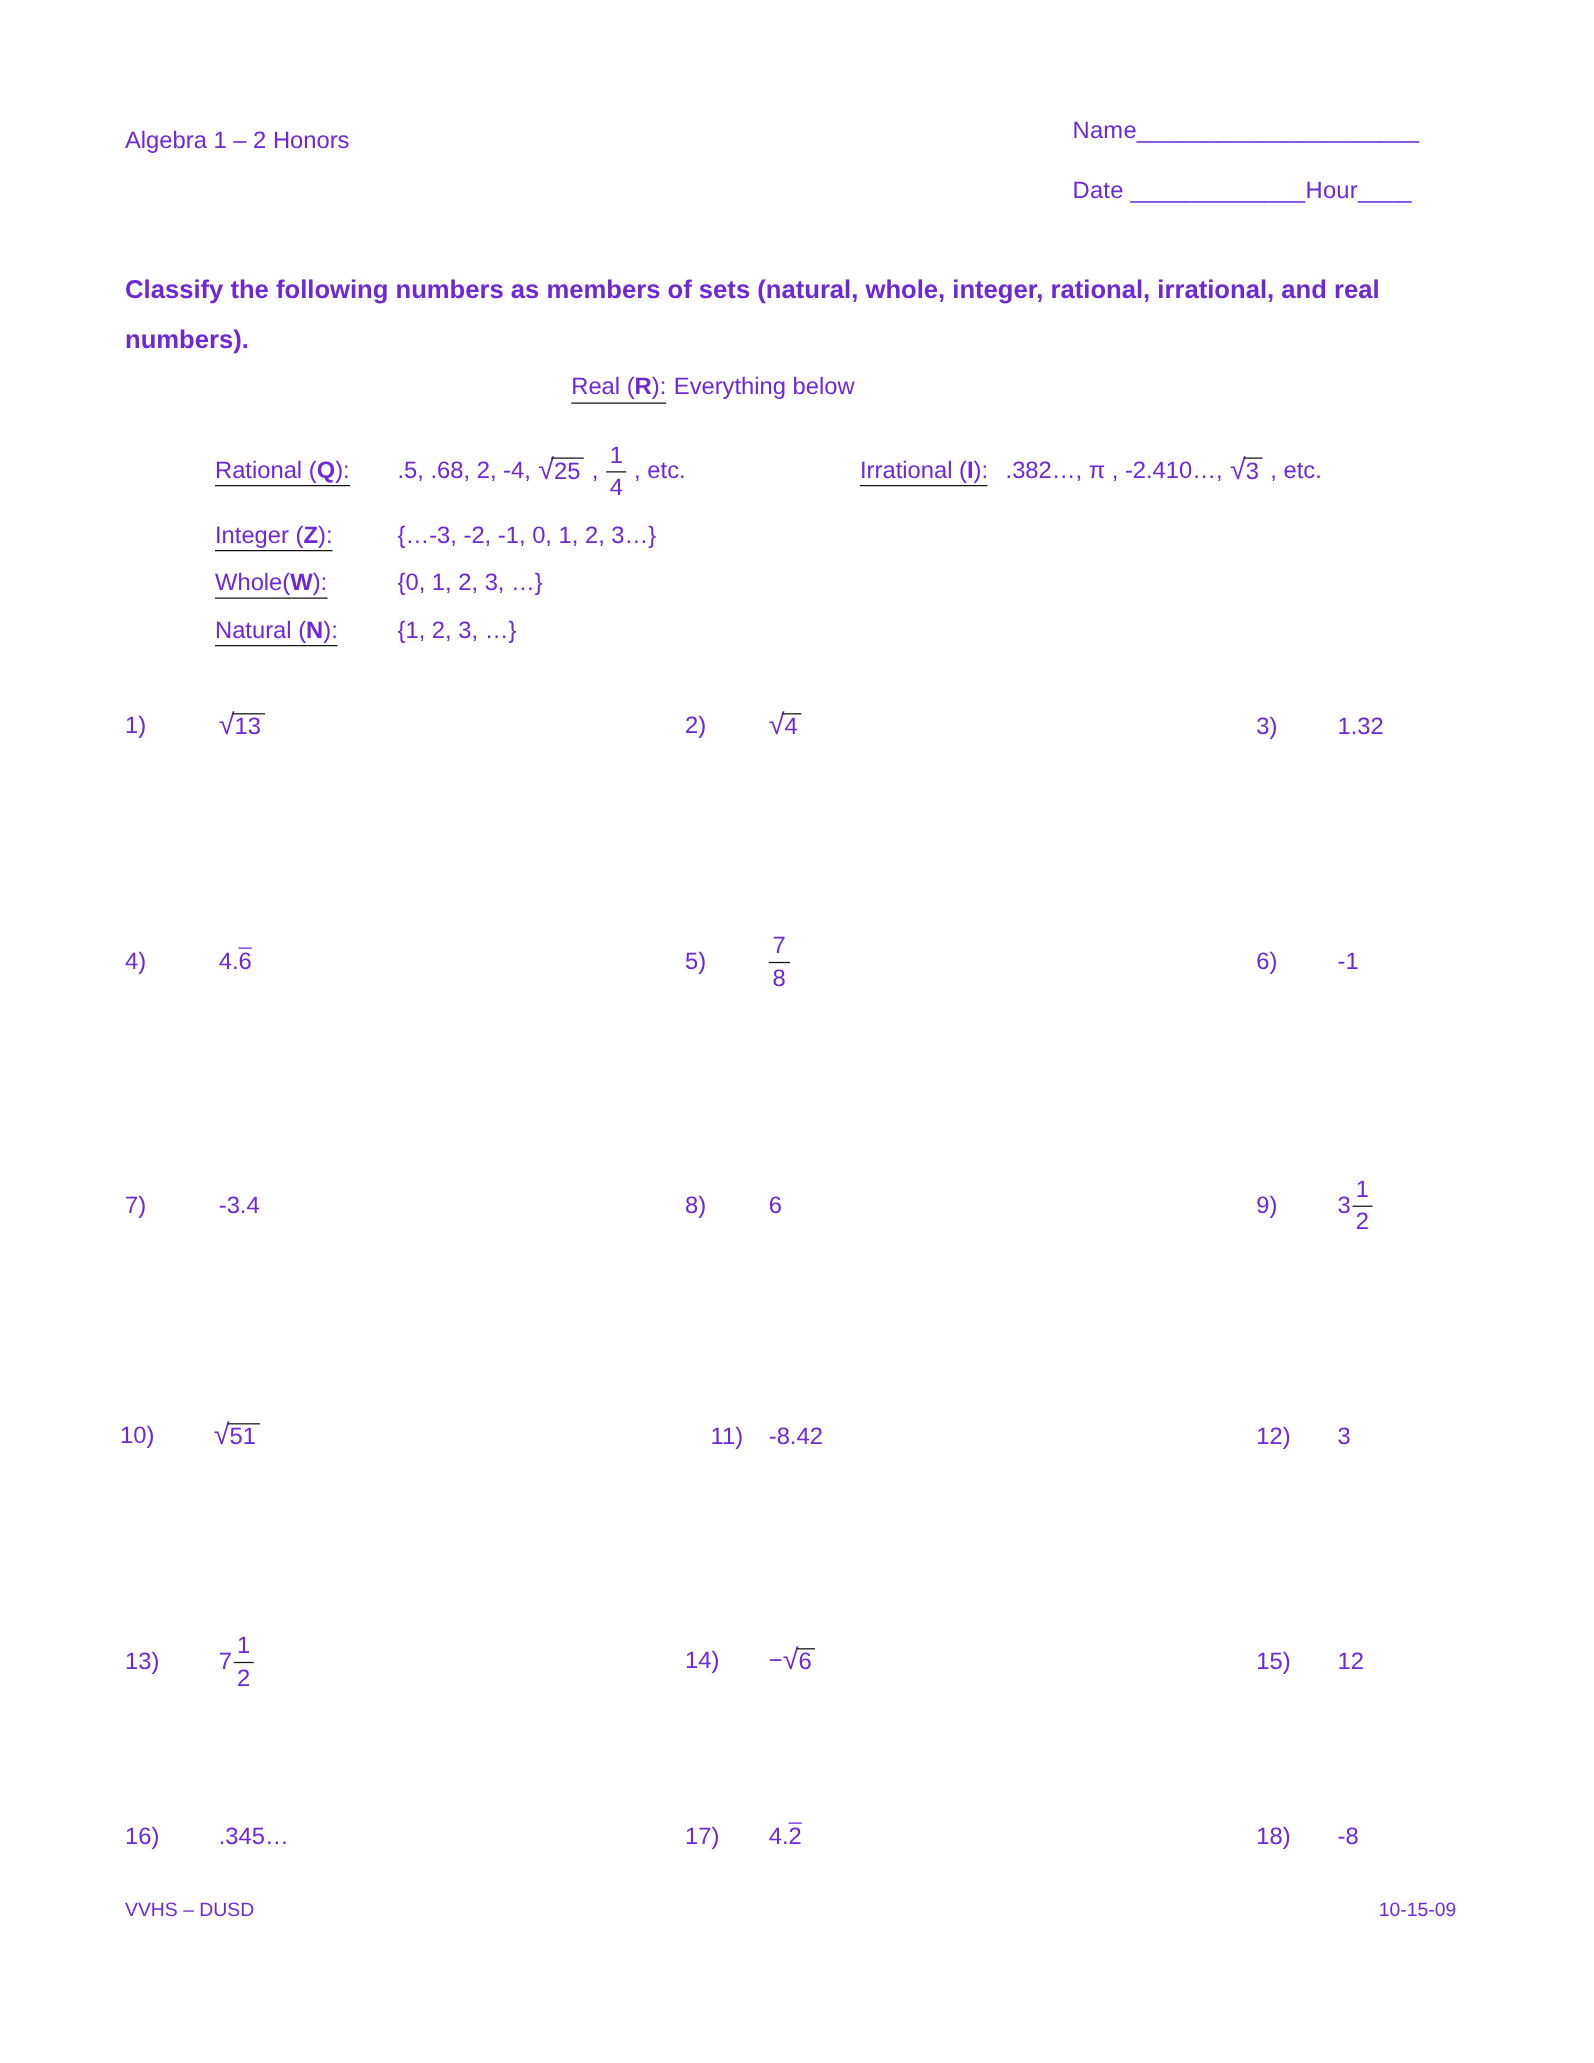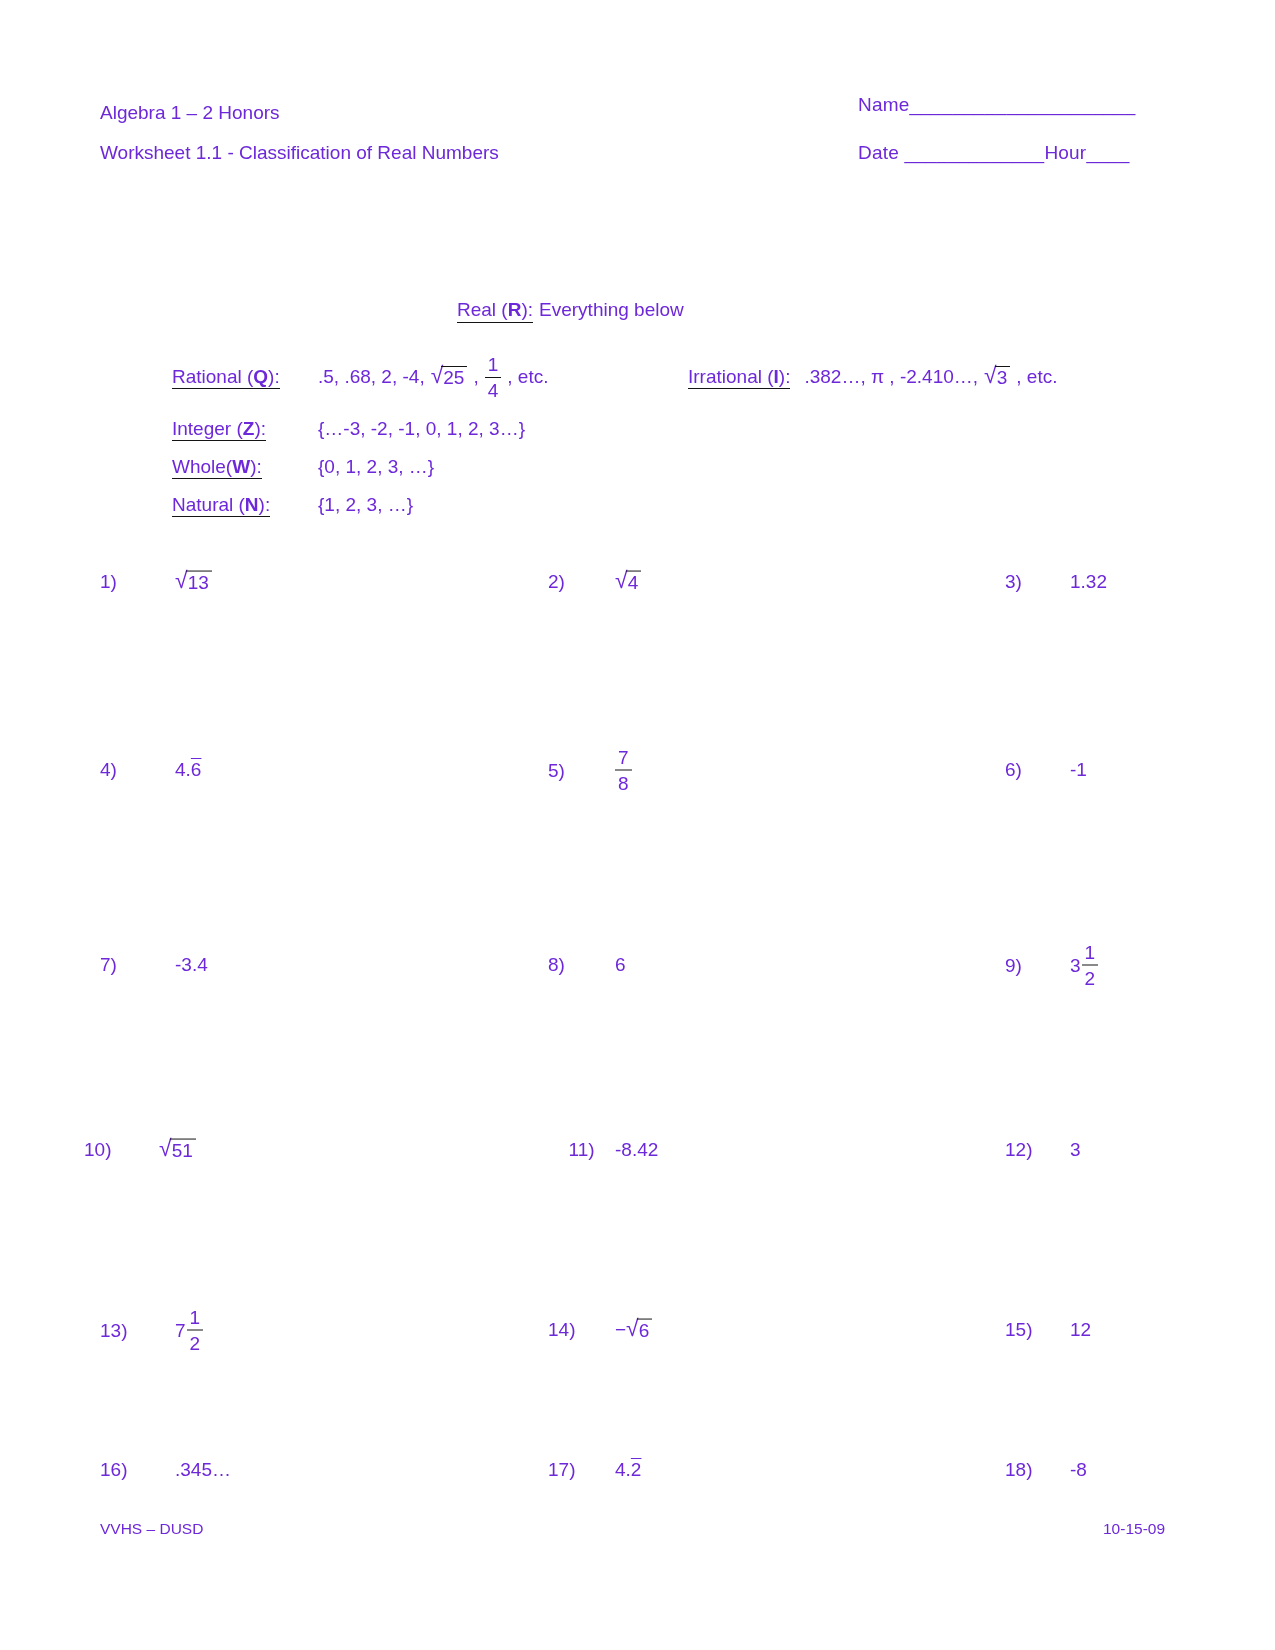--- a/index.html
+++ b/index.html
@@ -52,26 +52,26 @@
   
   .footer-left{left:100px;top:1520px;font-size:15.5px;}
   .footer-right{left:1103px;top:1520px;font-size:15.5px;}
 </style>
 </head>
 <body>
 
 <div class="page">
 
   <div class="abs course">Algebra 1 – 2 Honors</div>
-  <div class="abs wstitle">Worksheet 1.1 - Classification of Real Numbers</div>
 
   <div class="abs nameline"><span>Name</span><span>_____________________</span></div>
 
   <div class="abs dateline"><span>Date </span><span>_____________</span><span>Hour</span><span>____</span></div>
 
+  <p class="abs instructions">Classify the following numbers as members of sets (natural, whole, integer, rational, irrational, and real numbers).</p>
 
   <div class="abs real-line">
     <span class="u"><span>Real (</span><b>R</b><span>):</span></span>
     <span>Everything below</span>
   </div>
 
   <div class="abs key-row rational-row">
     <span class="key-label"><span class="u"><span>Rational (</span><b>Q</b><span>):</span></span></span>
     <span class="kvals">
       <span>.5, .68, 2, -4,</span>
@@ -160,21 +160,21 @@
       <div class="pcell" style="left: 1005px; top: 965px;">
         <span class="pnum" style="width: 65px;">9)</span>
         <span class="mixed">
           <span>3</span>
           <span class="frac">
             <span class="fn">1</span>
             <span class="fd">2</span>
           </span>
         </span>
       </div>
-      <div class="pcell" style="left: 84px; top: 1150px;">
+      <div class="pcell" style="left: 96px; top: 1150px;">
         <span class="pnum" style="width: 75px;">10)</span>
         <span class="sqrt">
           <span class="rsign">√</span>
           <span class="rad">51</span>
         </span>
       </div>
       <div class="pcell" style="left: 548px; top: 1150px;">
         <span class="pnum" style="width: 67px; text-align: center;">11)</span>
         <span class="pval">-8.42</span>
       </div>

